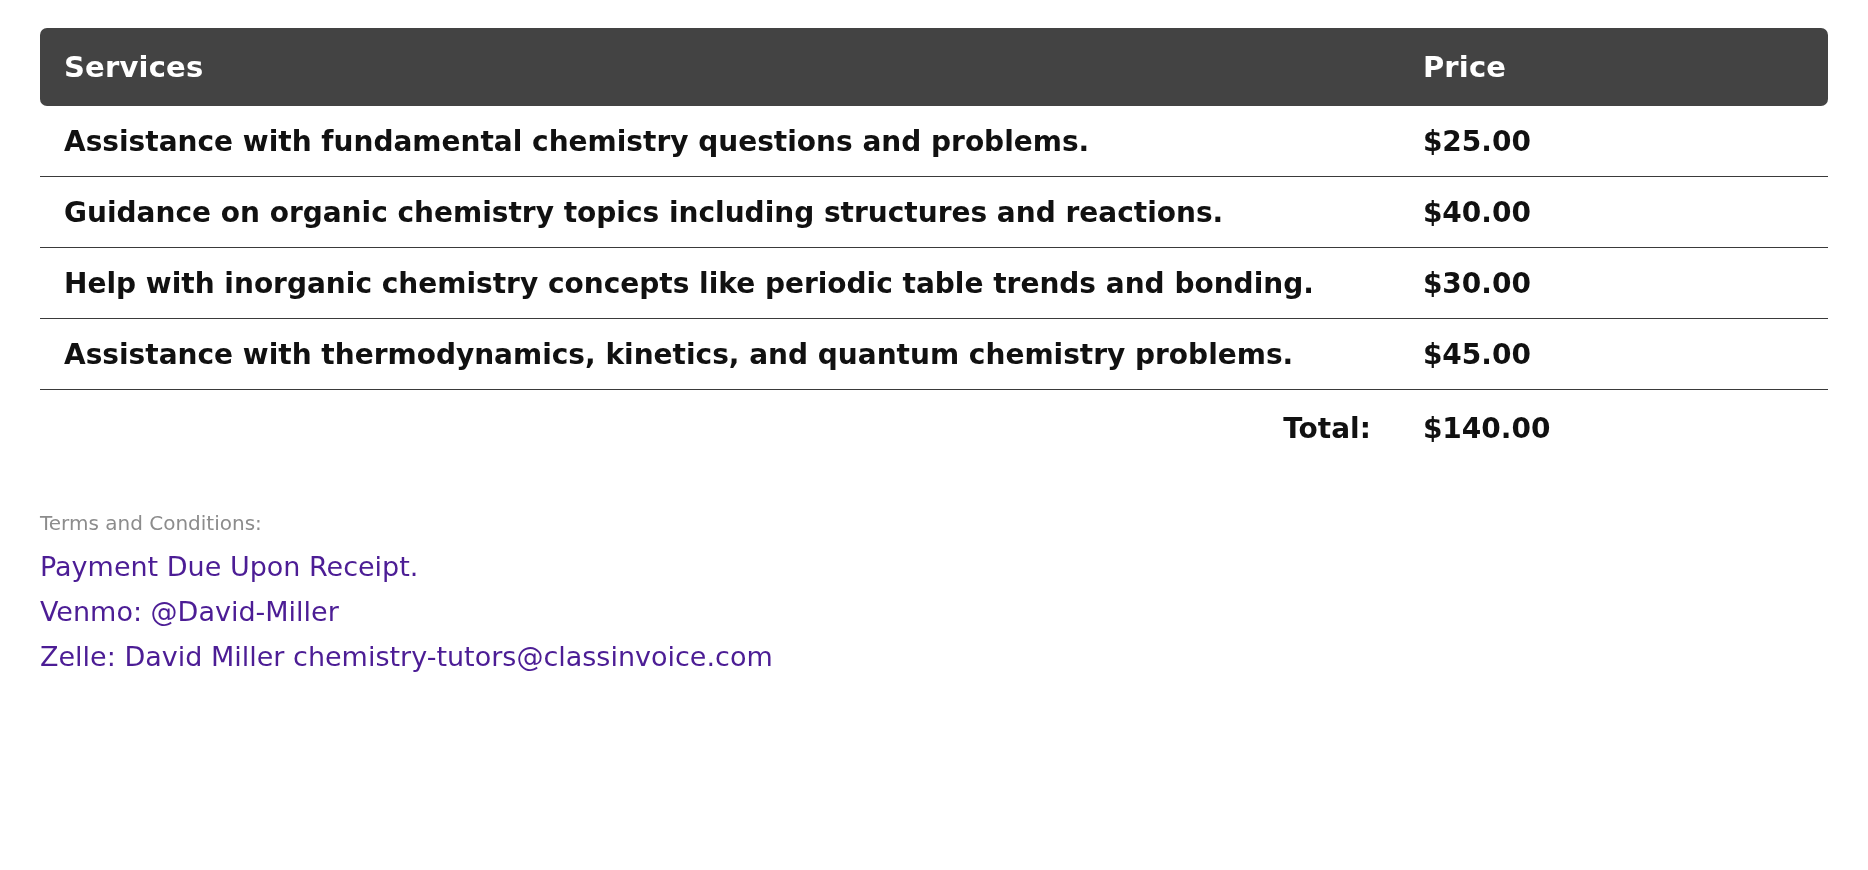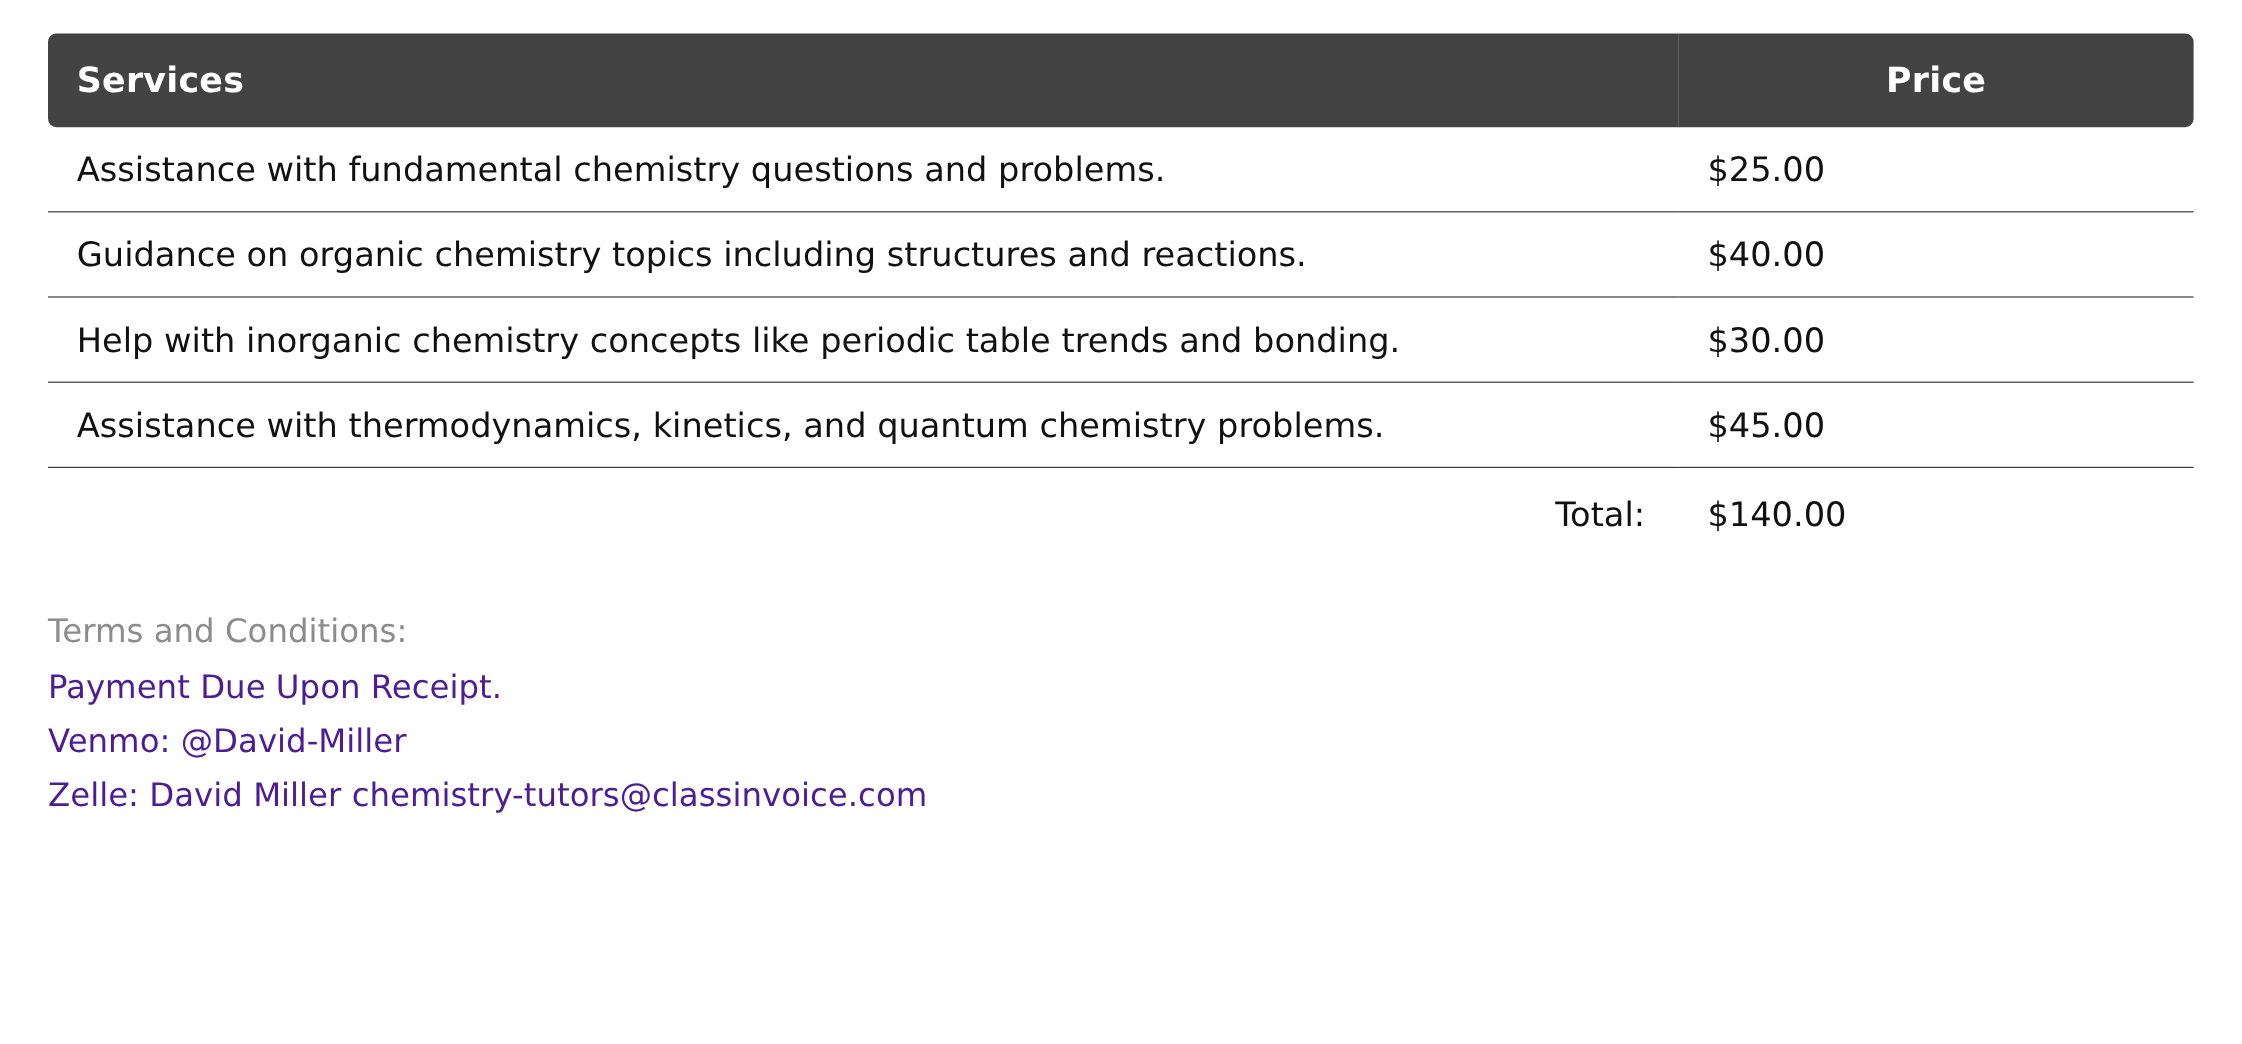--- a/index.html
+++ b/index.html
@@ -32,38 +32,38 @@
   .services-table thead th {
     background: #434343;
     color: #ffffff;
     font-size: 29px;
     font-weight: bold;
     padding: 22px 24px;
     text-align: left;
     letter-spacing: 0.2px;
   }
   .services-table thead th.price-col {
-    text-align: center;
+    text-align: left;
   }
   .services-table thead tr th:first-child {
     border-top-left-radius: 7px;
     border-bottom-left-radius: 7px;
   }
   .services-table thead tr th:last-child {
     border-top-right-radius: 7px;
     border-bottom-right-radius: 7px;
   }
 
   .services-table tbody td {
     font-size: 28px;
     padding: 19px 24px 18px 24px;
     border-bottom: 1.6px solid #3a3a3a;
     color: #111111;
     vertical-align: middle;
-    font-weight: 400;
+    font-weight: 700;
   }
   .services-table tbody td.price-col {
     text-align: left;
     white-space: nowrap;
   }
 
   .total-row td {
     border-bottom: none !important;
     padding-top: 22px !important;
     font-weight: bold;
@@ -80,21 +80,21 @@
   
   col.c-service { width: 76%; }
   col.c-price { width: 24%; }
 
   
   .terms {
     margin-top: 48px;
     padding-left: 0px;
   }
   .terms-title {
-    font-size: 27px;
+    font-size: 20px;
     color: #8c8c8c;
     margin-bottom: 9px;
   }
   .terms-line {
     font-size: 27px;
     color: #4c1d95;
     line-height: 1.67;
     white-space: pre;
   }
 </style>

